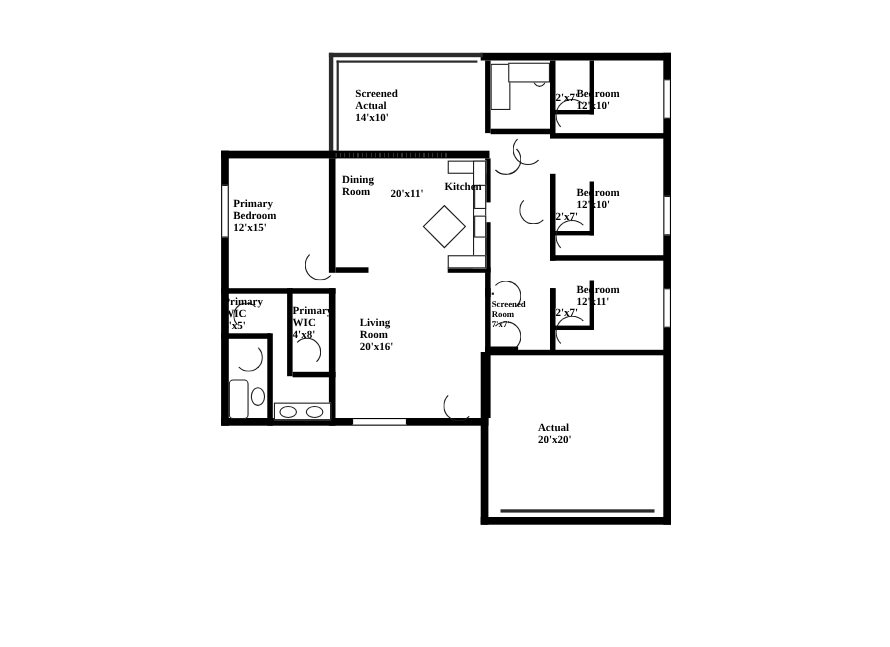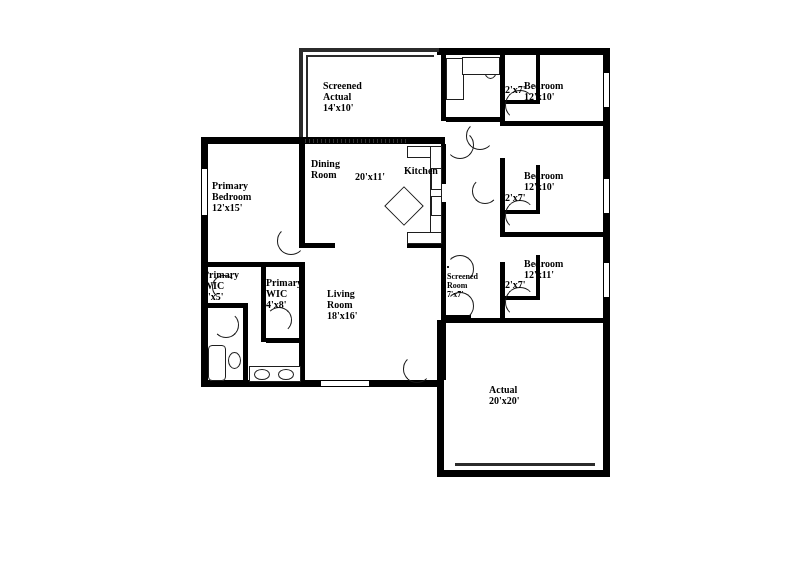--- a/index.html
+++ b/index.html
@@ -268,21 +268,21 @@
       <span>20'x11'</span>
     </div>
 
     <div class="room-label sz-10" style="left:404px; top:165px; width:48px;">
       <span>Kitchen</span>
     </div>
 
     <div class="room-label sz-10" style="left:327px; top:288px; width:72px;">
       <span>Living</span><br>
       <span>Room</span>
-      <span class="dim">18'x16'</span>
+      <span class="dim">20'x16'</span>
     </div>
 
     <div class="room-label sz-8" style="left:447px; top:273px; width:50px;">
       <span>Screened</span><br>
       <span>Room</span>
       <span class="dim">7'x7'</span>
     </div>
 
     <div class="room-label sz-10" style="left:489px; top:384px; width:72px;">
       <span>Actual</span>

